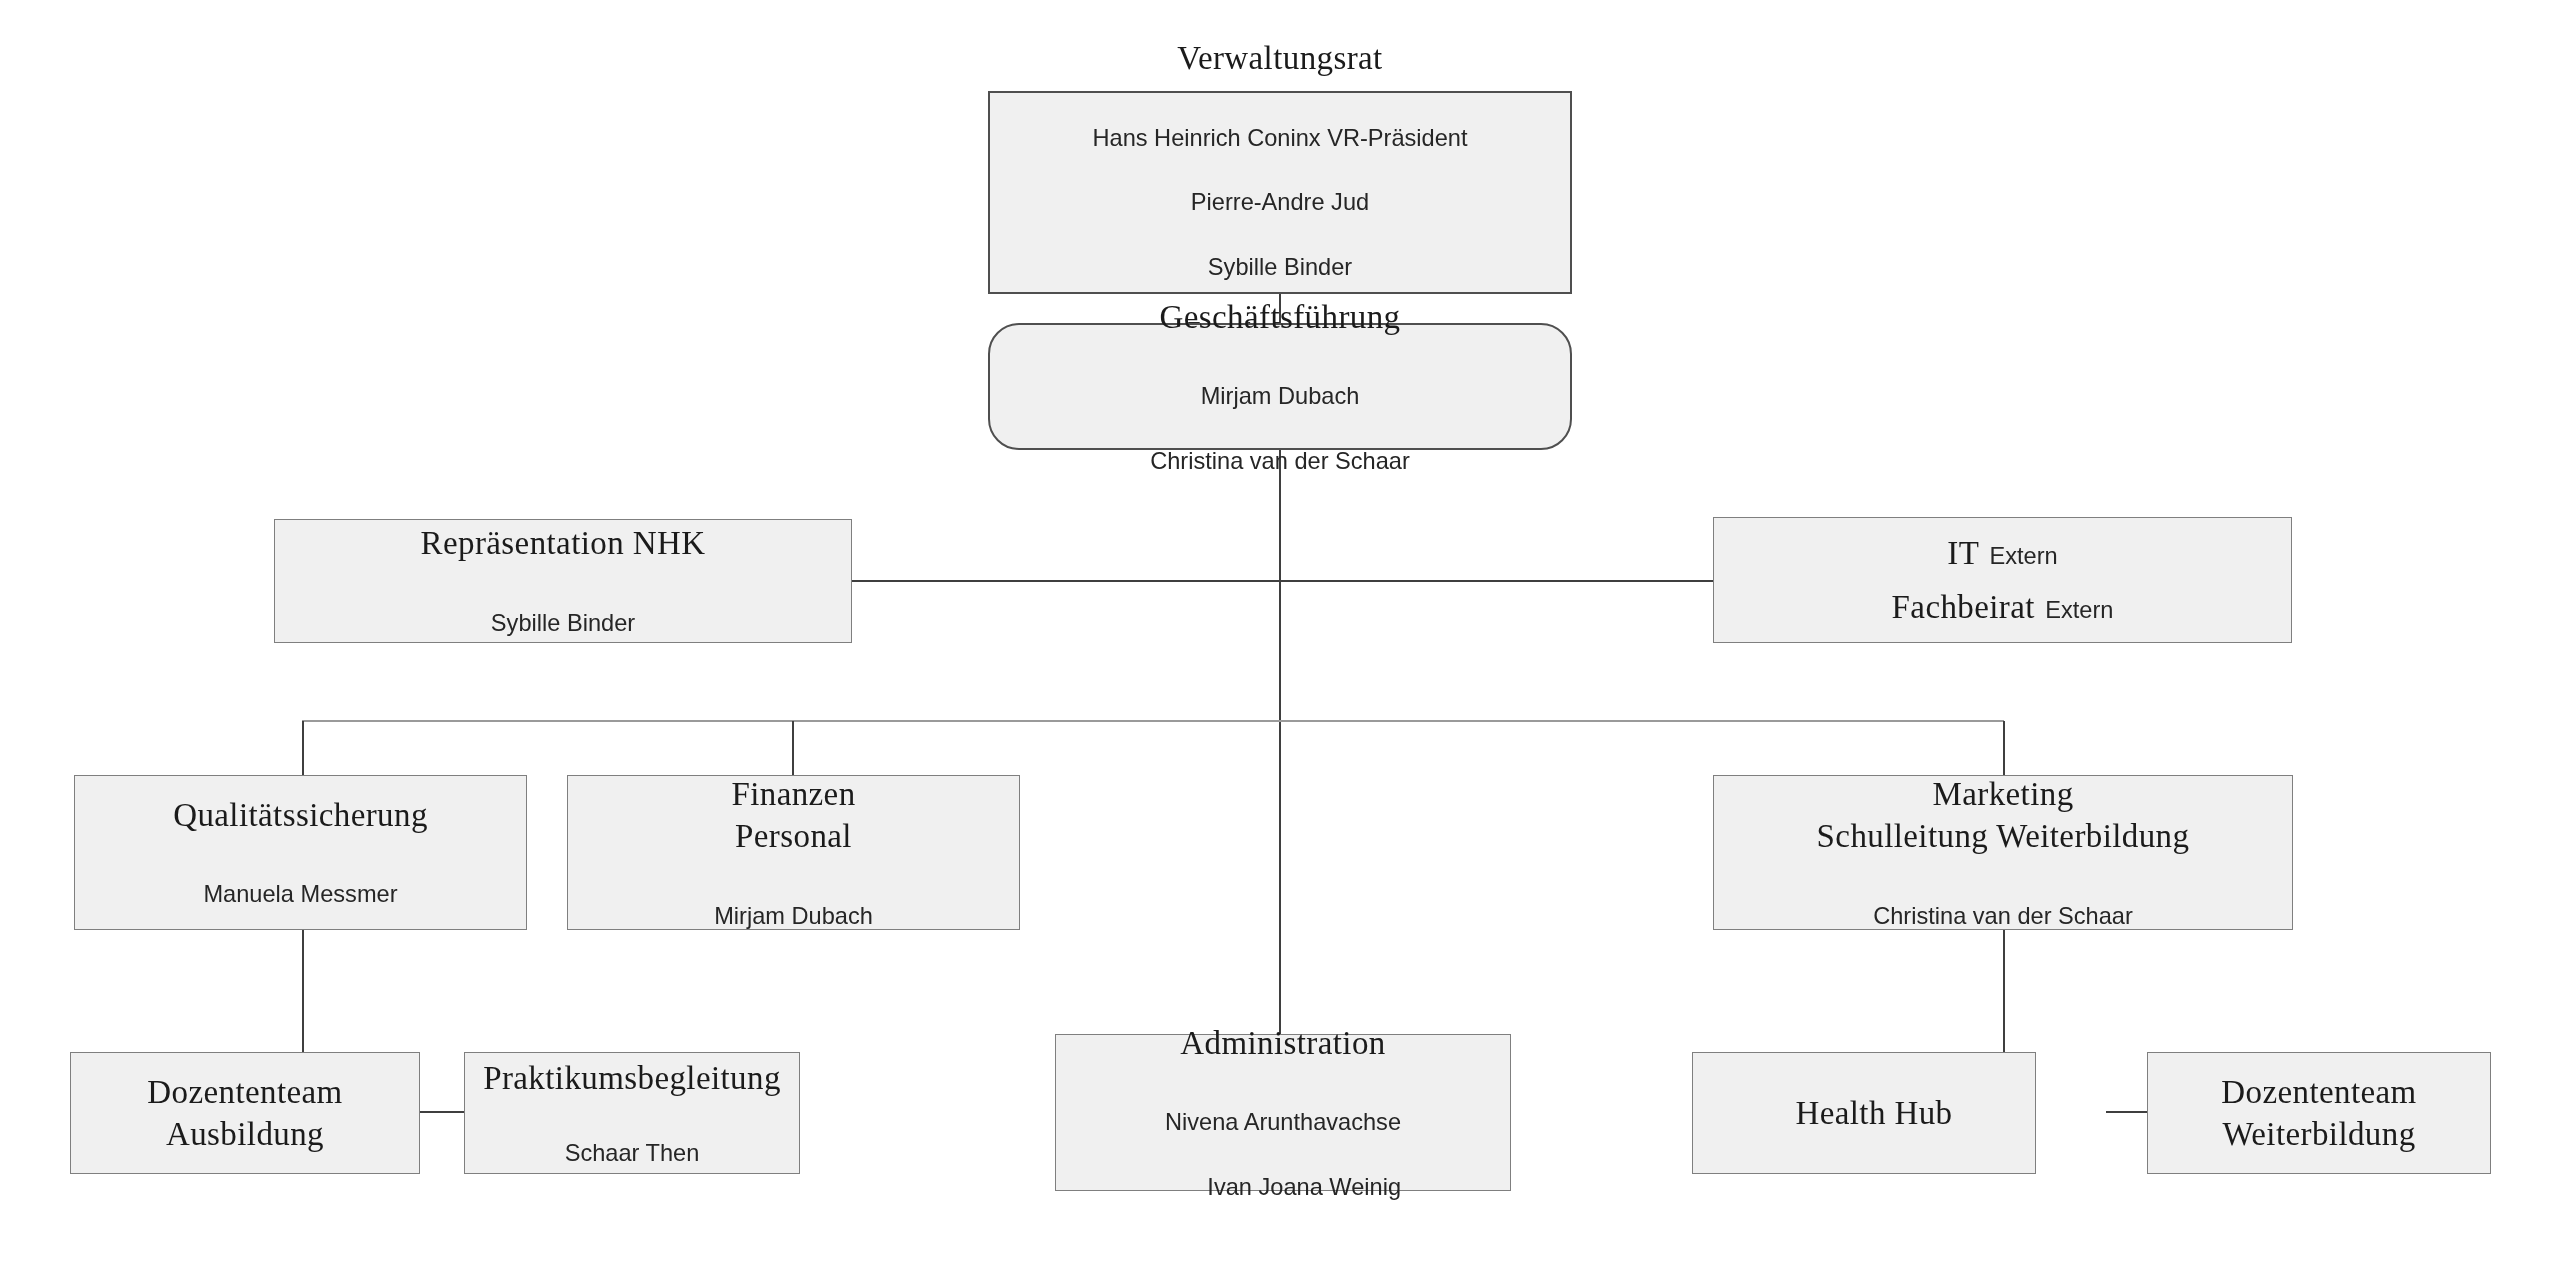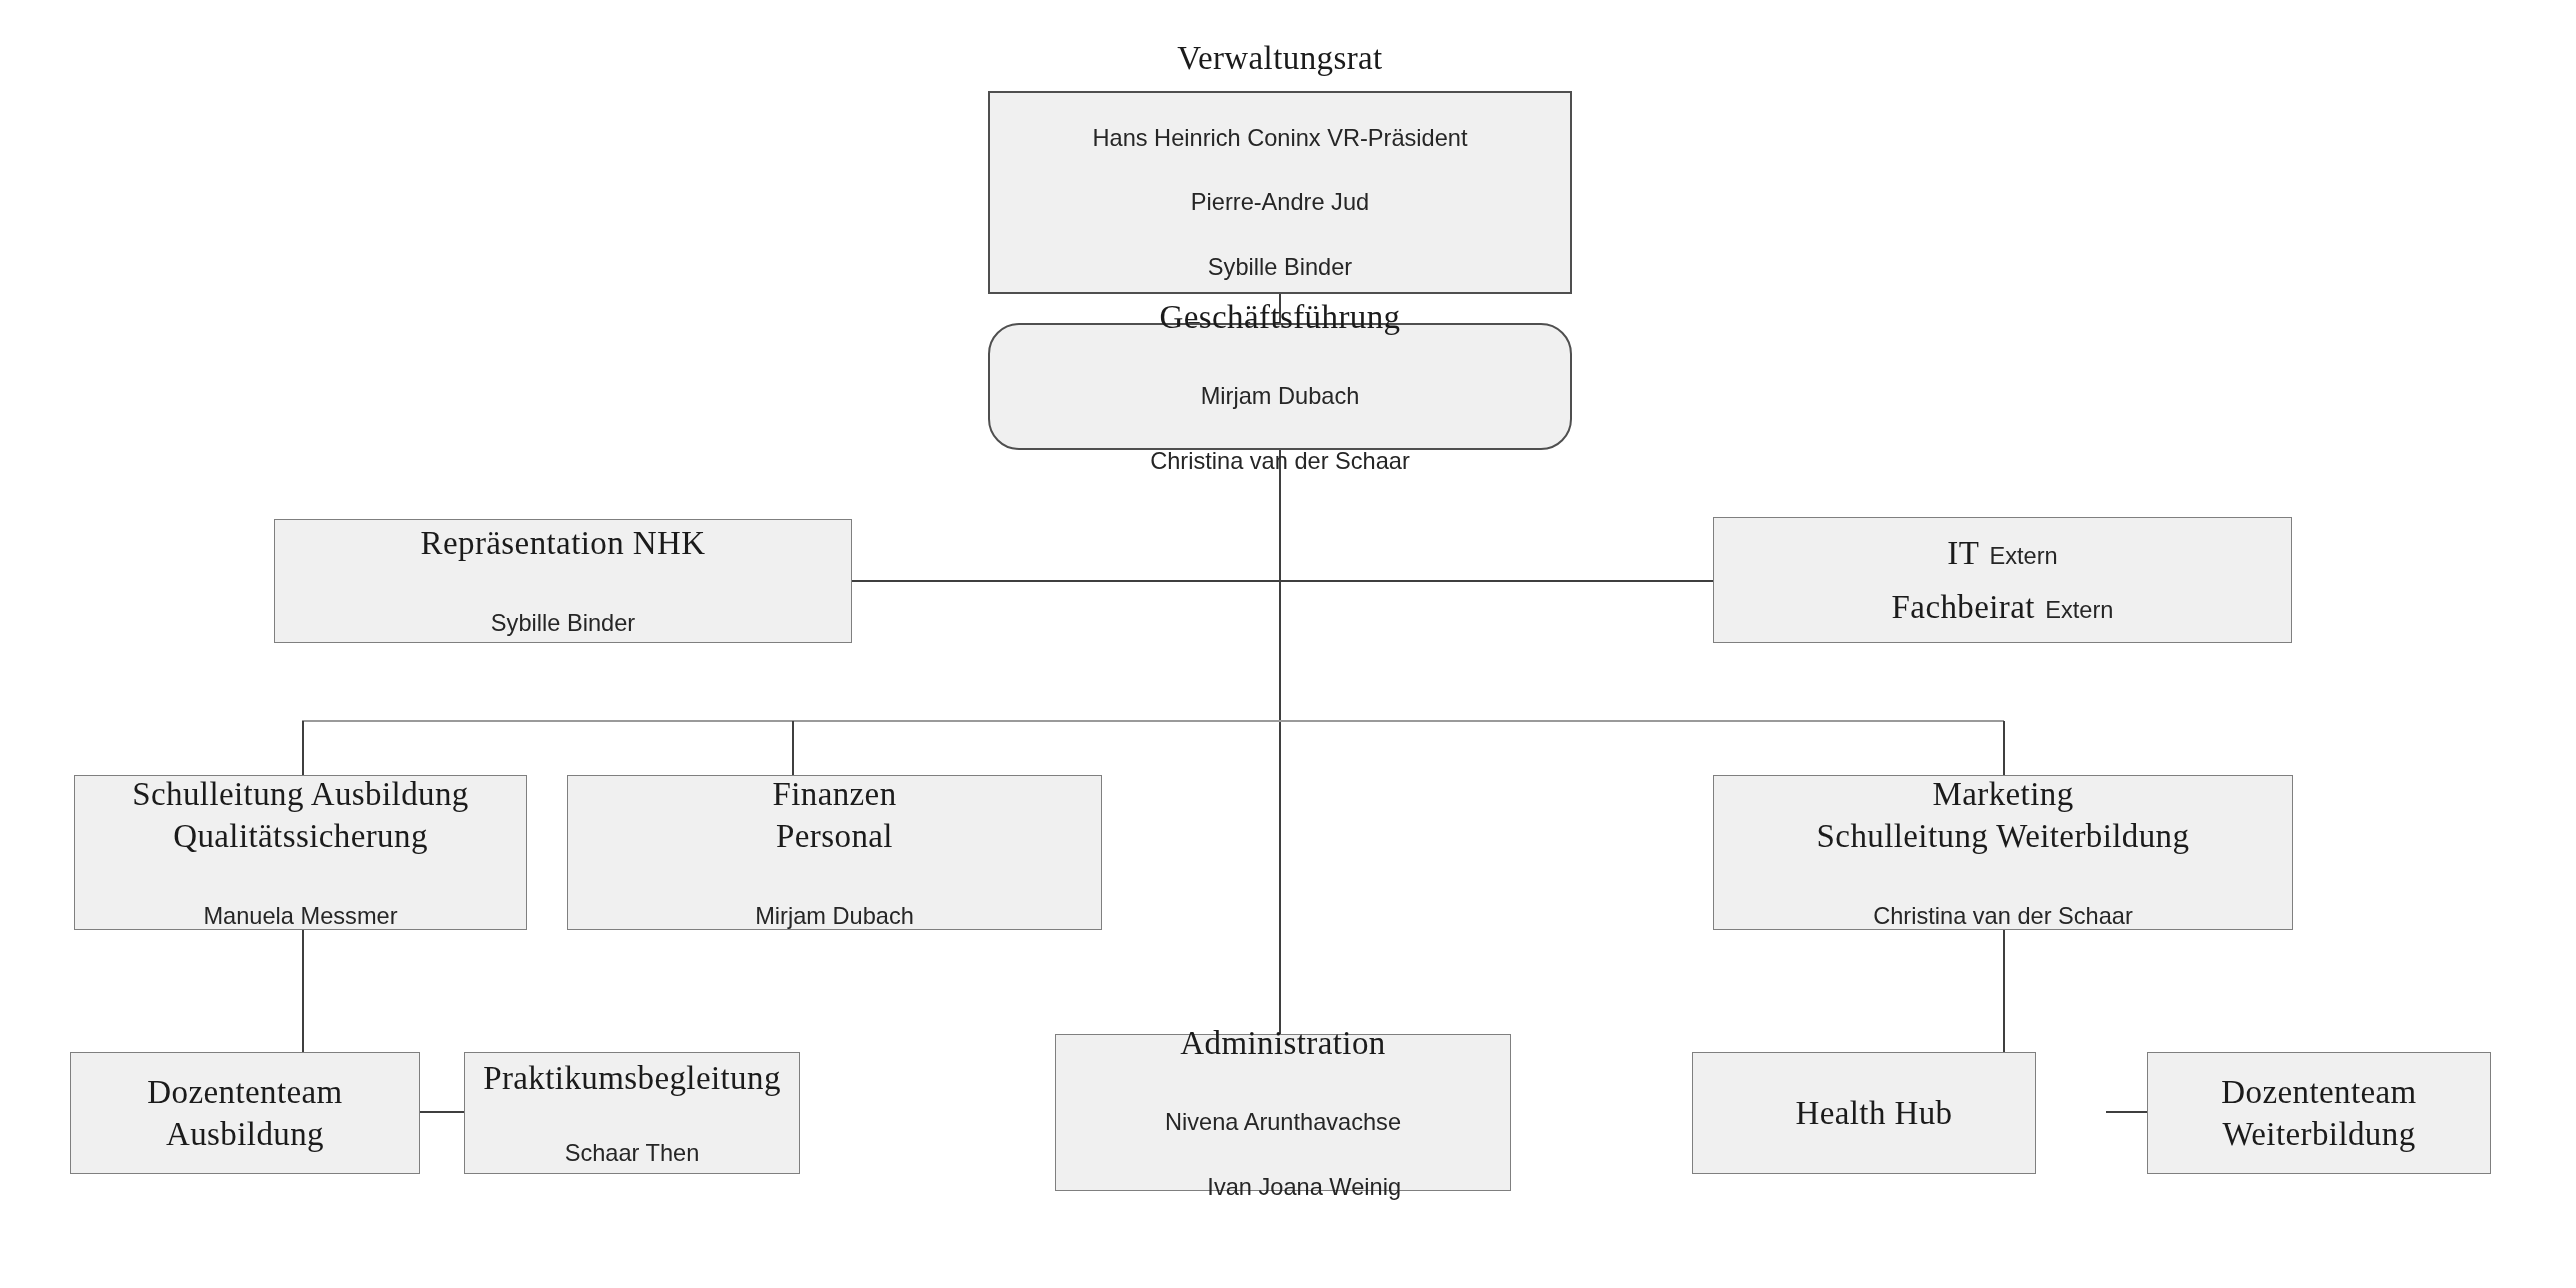--- a/index.html
+++ b/index.html
@@ -99,29 +99,28 @@
       <span class="tag">Extern</span>
     </div>
     <div class="mixline">
       <span class="title">Fachbeirat</span>
       <span class="tag">Extern</span>
     </div>
   </div>
 
   <div class="box" style="left:74px; top:775px; width:453px; height:155px;">
     <div class="title">
-      <div>Schulleitung Ausbildung</div>
       <div>Qualitätssicherung</div>
     </div>
     <div class="members">
       <div class="member">Manuela Messmer</div>
     </div>
   </div>
 
-  <div class="box" style="left:567px; top:775px; width:535px; height:155px;">
+  <div class="box" style="left:567px; top:775px; width:453px; height:155px;">
     <div class="title">
       <div>Finanzen</div>
       <div>Personal</div>
     </div>
     <div class="members">
       <div class="member">Mirjam Dubach</div>
     </div>
   </div>
 
   <div class="box" style="left:1713px; top:775px; width:580px; height:155px;">

